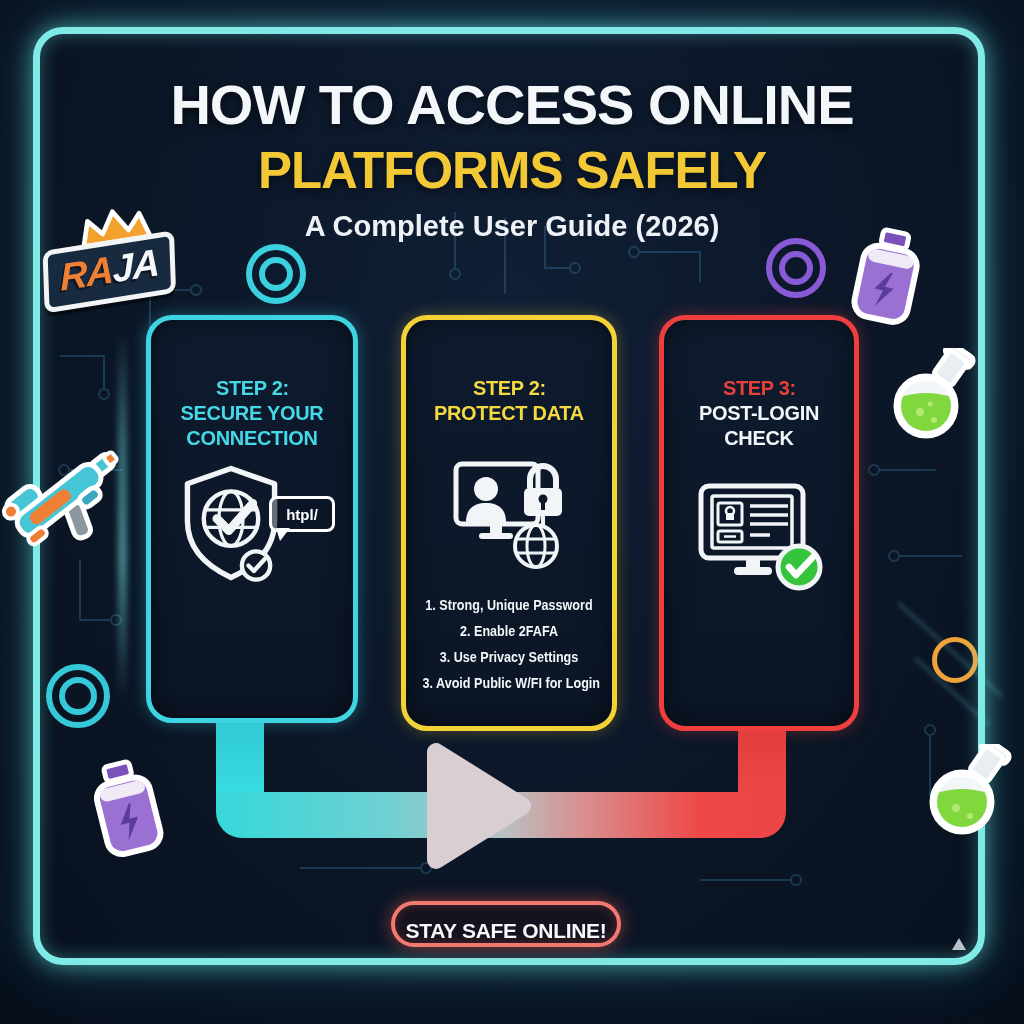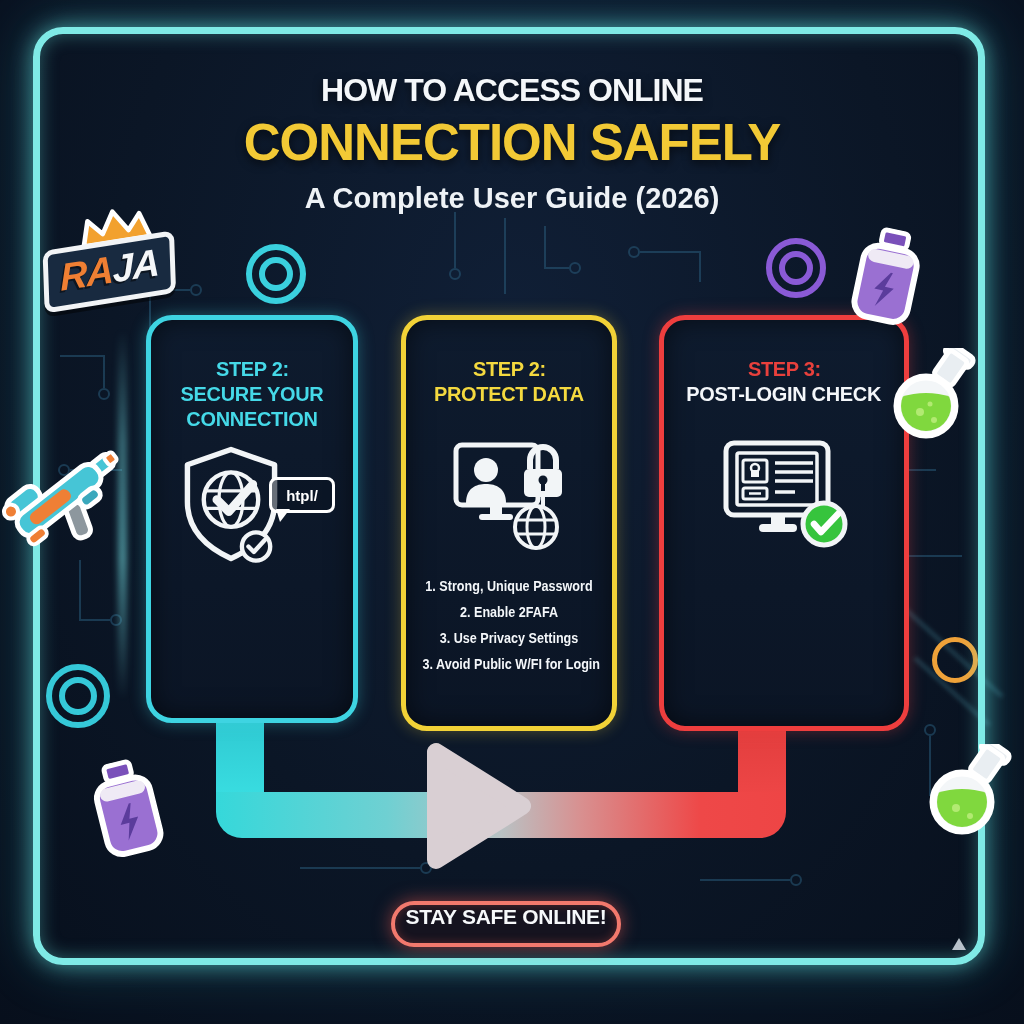--- a/index.html
+++ b/index.html
@@ -20,35 +20,35 @@
   
   .circuit{position:absolute;left:0;top:0;z-index:0;opacity:.5}
   .streak-left{position:absolute;left:118px;top:330px;width:9px;height:370px;z-index:1;
     background:linear-gradient(180deg,transparent,rgba(120,230,235,.4) 30%,rgba(120,230,235,.55) 62%,transparent);
     filter:blur(3px);}
   .streak-diag{position:absolute;width:140px;height:3px;background:rgba(110,220,235,.28);
     filter:blur(2px);z-index:1;transform:rotate(42deg);}
   .sd1{left:880px;top:648px}.sd2{left:902px;top:690px;width:100px}
   
   .header{position:absolute;left:0;top:72px;width:1024px;text-align:center;z-index:3}
-  .t1{font-size:32px;font-weight:900;letter-spacing:-1px;color:#f4f7fa;
+  .t1{font-size:56px;font-weight:900;letter-spacing:-1px;color:#f4f7fa;
       text-shadow:0 3px 10px rgba(0,0,0,.6);}
   .t2{font-size:51px;font-weight:900;letter-spacing:-1px;color:#f2c935;margin-top:4px;
       text-shadow:0 3px 10px rgba(0,0,0,.6);}
   .sub{font-size:29px;font-weight:600;color:#eef2f6;margin-top:10px;letter-spacing:0;}
   
   .card{position:absolute;top:315px;border-radius:26px;z-index:3;
     background:linear-gradient(180deg,#0e1b2e 0%,#0b1525 100%);
     box-shadow:inset 0 0 26px rgba(0,0,0,.55);
-    display:flex;flex-direction:column;align-items:center;box-sizing:border-box;padding-top:37px;}
+    display:flex;flex-direction:column;align-items:center;box-sizing:border-box;padding-top:56px;}
   .card.c1{left:146px;width:212px;height:408px;border:5px solid #3ed4e2;
     box-shadow:0 0 16px rgba(62,212,226,.35),inset 0 0 26px rgba(0,0,0,.55);}
   .card.c2{left:401px;width:216px;height:416px;border:5px solid #f2d237;
     box-shadow:0 0 16px rgba(242,210,55,.3),inset 0 0 26px rgba(0,0,0,.55);}
-  .card.c3{left:659px;width:250px;height:416px;border:5px solid #ee3e3e;
+  .card.c3{left:659px;width:200px;height:416px;border:5px solid #ee3e3e;
     box-shadow:0 0 16px rgba(238,62,62,.35),inset 0 0 26px rgba(0,0,0,.55);}
   .step,.ctitle{font-size:21px;font-weight:900;text-align:center;line-height:1.18;
     letter-spacing:-.3px;transform:scaleX(.95);transform-origin:center;}
   .c1 .step,.c1 .ctitle{color:#45d9e8}
   .c2 .step,.c2 .ctitle{color:#f4d93f}
   .c3 .step{color:#e8403c}
   .c3 .ctitle{color:#f4f7fa}
   .ctitle{padding:0 8px}
   .icon-wrap{position:relative;height:124px;width:100%;margin-top:12px;
     display:flex;justify-content:center;align-items:center;}
@@ -68,21 +68,21 @@
   .pipe-cyan{left:0;background:linear-gradient(180deg,#2fc9d2,#3adfe2);}
   .pipe-red{left:522px;background:linear-gradient(180deg,#e13d3d,#ef4747);}
   .pipe-h{position:absolute;left:0;top:72px;width:570px;height:46px;
     border-radius:0 0 26px 26px;
     background:linear-gradient(90deg,#35d8da 0%,#6fd0d2 30%,#b9c2c4 50%,#d89090 64%,#ee4848 85%,#ee4545 100%);}
   .arrowhead{position:absolute;left:208px;top:20px;}
   
   .badge{position:absolute;left:391px;top:901px;width:230px;height:46px;z-index:5;
     border:4px solid #f2796d;border-radius:26px;background:#15131f;box-sizing:border-box;
     box-shadow:0 0 18px rgba(240,90,78,.55),inset 0 0 10px rgba(240,90,78,.3);
-    display:flex;align-items:flex-start;justify-content:center;}
+    display:flex;align-items:flex-end;justify-content:center;}
   .badge span{font-size:21px;font-weight:900;letter-spacing:-.3px;color:#f6f8fa;}
   
   .ring{position:absolute;border-radius:50%;z-index:2;}
   .ring::after{content:"";position:absolute;inset:7px;border-radius:50%;border:6px solid;}
   .ring-cyan-top{left:246px;top:244px;width:48px;height:48px;border:6px solid #3ad0de;}
   .ring-cyan-top::after{border-color:#3ad0de}
   .ring-purple{left:766px;top:238px;width:48px;height:48px;border:6px solid #8a5ad6;}
   .ring-purple::after{border-color:#8a5ad6}
   .ring-cyan-left{left:46px;top:664px;width:52px;height:52px;border:6px solid #35c8d8;}
   .ring-cyan-left::after{border-color:#35c8d8}
@@ -140,21 +140,21 @@
       <circle cx="796" cy="880" r="5"></circle>
   </svg>
   <div class="streak-left"></div>
   <div class="streak-diag sd1"></div>
   <div class="streak-diag sd2"></div>
 
   <div class="frame"></div>
 
   <div class="header">
     <div class="t1">HOW TO ACCESS ONLINE</div>
-    <div class="t2">CONNECTION SAFELY</div>
+    <div class="t2">PLATFORMS SAFELY</div>
     <div class="sub">A Complete User Guide (2026)</div>
   </div>
 
   <section class="card c1">
     <div class="step">STEP 2:</div>
     <div class="ctitle">SECURE YOUR CONNECTION</div>
     <div class="icon-wrap">
       <svg width="112" height="122" viewBox="0 0 100 112" style="position:absolute;left:24px;top:0" fill="none" stroke="#f2f5f7">
         <path d="M50 6 L90 20 V54 C90 80 72 96 50 106 C28 96 10 80 10 54 V20 Z" stroke-width="5" stroke-linejoin="round"></path>
         <circle cx="50" cy="52" r="25" stroke-width="4"></circle>

